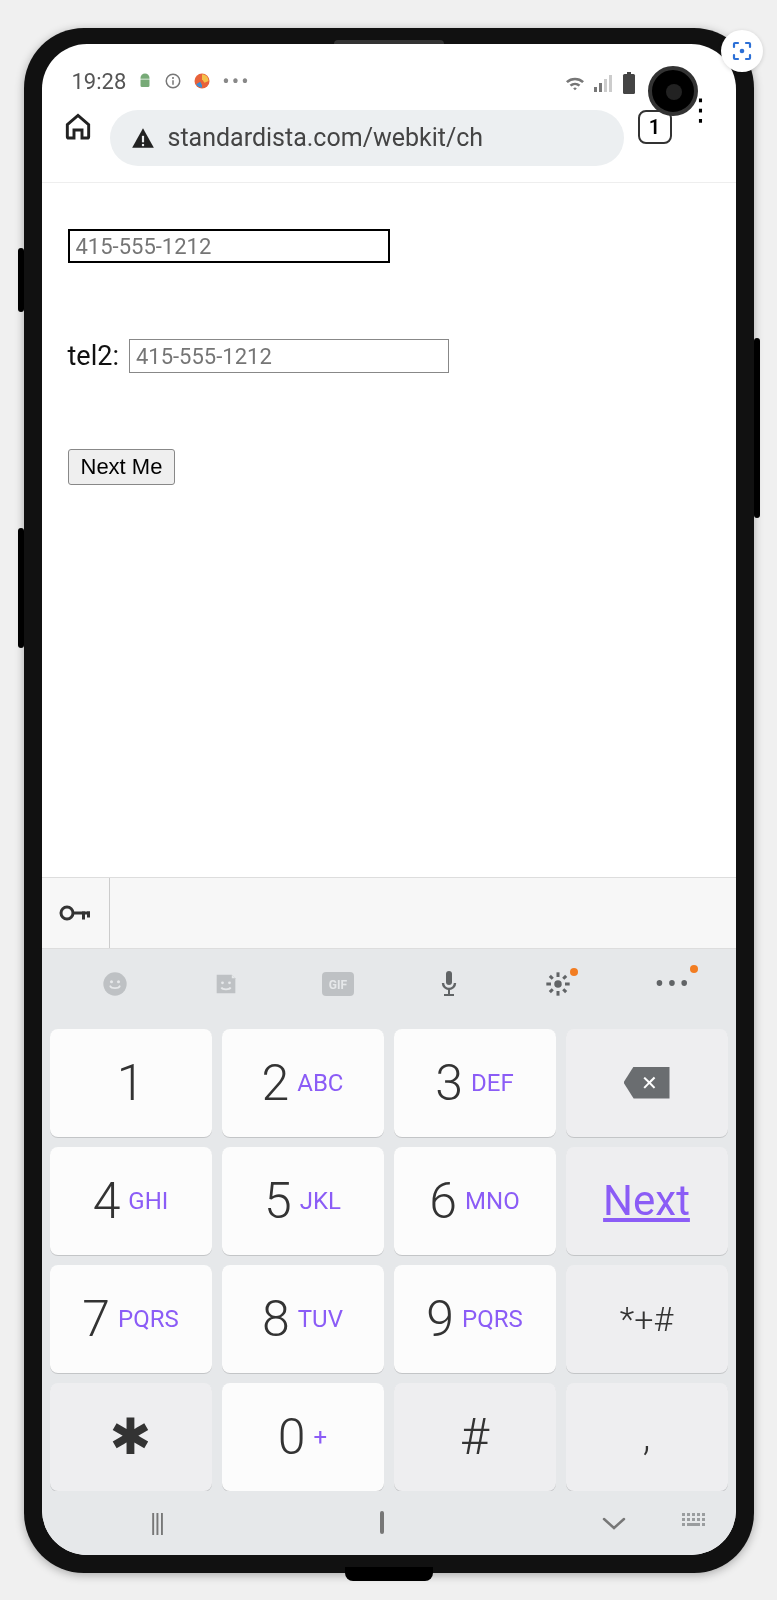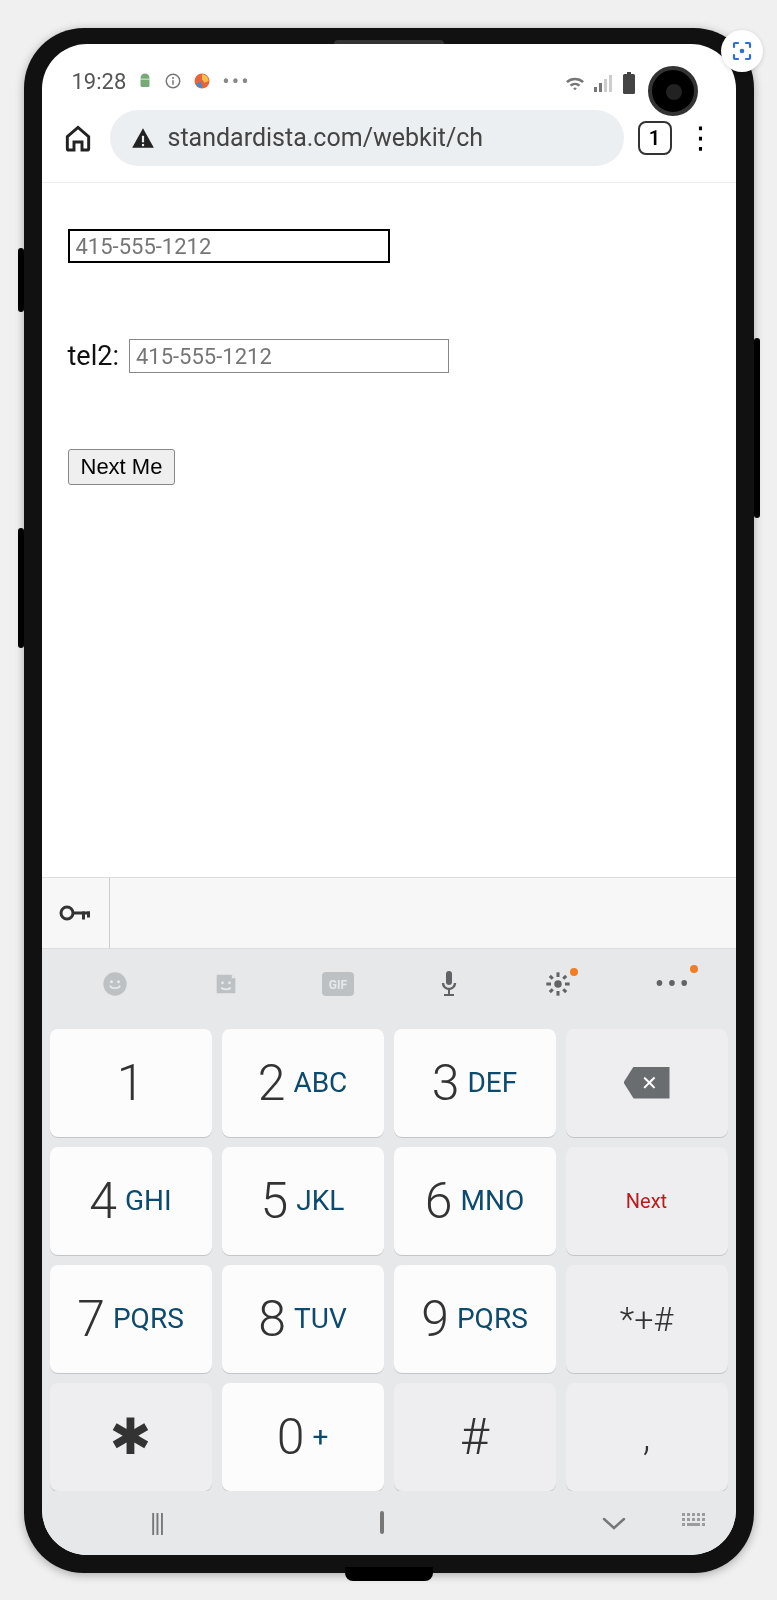--- a/index.html
+++ b/index.html
@@ -12,21 +12,21 @@
   .sb2 { left: -6px; top: 500px; width: 6px; height: 120px; }
   .sb3 { right: -6px; top: 310px; width: 6px; height: 180px; }
   .screen { width: 100%; height: 100%; background: #fff; border-radius: 45px; overflow: hidden; display: flex; flex-direction: column; position: relative; }
   .camera { position: absolute; top: 22px; right: 38px; width: 50px; height: 50px; background: #000; border-radius: 50%; z-index: 40; border: 4px solid #333; }
   .camera::after { content:''; position:absolute; top:14px; left:14px; width:16px;height:16px;background:#222;border-radius:50%; }
 
   .status-bar { height: 56px; display: flex; align-items: flex-end; padding: 0 30px 6px; font-size: 22px; color: #555; }
   .status-left { display:flex; align-items:center; gap:10px; }
   .status-right { margin-left:auto; display:flex; align-items:center; gap:8px; padding-right: 70px; }
 
-  .browser-bar { display:flex; align-items:center; gap:14px; padding: 10px 20px 16px; border-bottom: 1px solid #eee; }
+  .browser-bar { display:flex; gap:14px; padding: 10px 20px 16px; border-bottom: 1px solid #eee; }
   .home-icon { width: 34px; }
   .url-pill { flex:1; background:#eceff1; border-radius: 30px; height: 56px; display:flex; align-items:center; gap:12px; padding: 0 20px; font-size: 25px; color:#444; overflow:hidden; white-space:nowrap; }
   .tab-box { width:34px; height:34px; border:2.5px solid #333; border-radius:8px; display:flex; align-items:center; justify-content:center; font-size:20px; font-weight:600; }
   .dots-v { font-size:30px; line-height:0; }
 
   .page { flex:1; padding: 46px 26px 0; font-family: Georgia, 'Times New Roman', serif; font-size: 27px; color:#111; }
   .fg { margin-bottom: 76px; }
   .tel1-input { width: 322px; height: 34px; border: 2.5px solid #000; font-size: 22px; padding: 0 6px; color:#888; outline:none; }
   .row2 { display:flex; align-items:center; gap:10px; }
   .tel2-input { width: 320px; height: 34px; border:1px solid #888; font-size:22px; padding:0 6px; color:#888; outline:none; }
@@ -36,22 +36,22 @@
   .key-pick { width: 68px; height:100%; display:flex; align-items:center; justify-content:center; border-right:1px solid #ccc; }
 
   .kb-tools { background:#e6e8ea; height: 70px; display:flex; align-items:center; justify-content:space-around; padding: 0 10px; }
   .kb-tools .tool { opacity:.55; position:relative;padding-left:16px; }
   .dot-badge::after { content:''; position:absolute; top:-2px; right:-6px; width:8px;height:8px;background:#f56b00;border-radius:50%; }
 
   .keypad { background:#e6e8ea; padding: 10px 8px 0; display:grid; grid-template-columns: repeat(4, 1fr); gap: 10px; }
   .key { background:#fcfcfc; border-radius:8px; height: 108px; display:flex; align-items:center; justify-content:center; gap:8px; box-shadow: 0 1px 0 rgba(0,0,0,.15); }
   .key.alt { background:#eeeef0; }
   .key .num { font-size: 50px; color:#333; font-weight:300; }
-  .key .letters { font-size: 28px; color:#0c4a6e; }
-  .key.next { color:#b91c1c; font-size:20px; }
+  .key .letters { font-size: 24px; color:#8b5cf6; }
+  .key.next { color:#8b5cf6; font-size:42px;text-decoration:underline; }
   .backspace-shape { width:46px; height:32px; background:#6a6d70; clip-path: polygon(22% 0, 100% 0, 100% 100%, 22% 100%, 0 50%); display:flex; align-items:center; justify-content:center; color:#fff; font-size:20px; padding-left:6px; }
 
   .navbar { background:#e6e8ea; height: 64px; display:flex; align-items:center; justify-content:space-around; color:#777; }
   .nav-square { width:20px;height:20px;border:2px solid #777;border-radius:6px; }
   svg { display:block; }
   .bottom-connector { position:absolute; bottom:-8px; left:50%; transform:translateX(-50%); width:88px; height:14px; background:#000; border-radius: 0 0 8px 8px; }
 </style>
 </head>
 <body>
 

